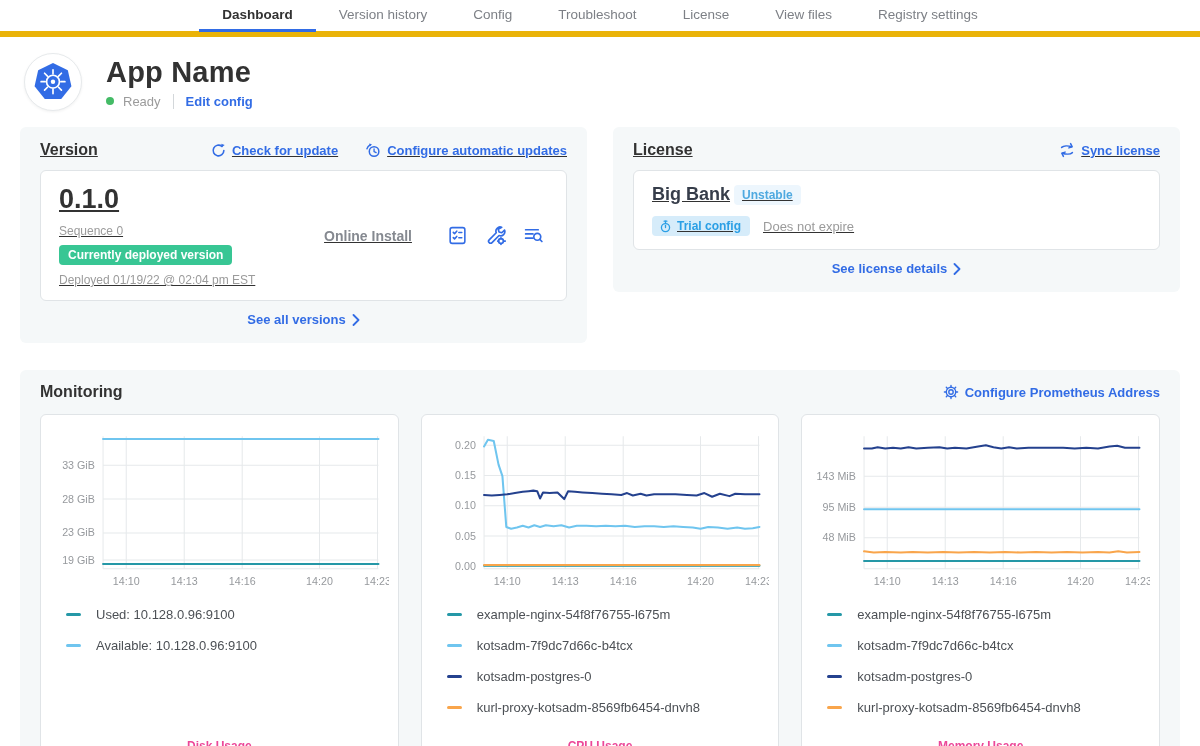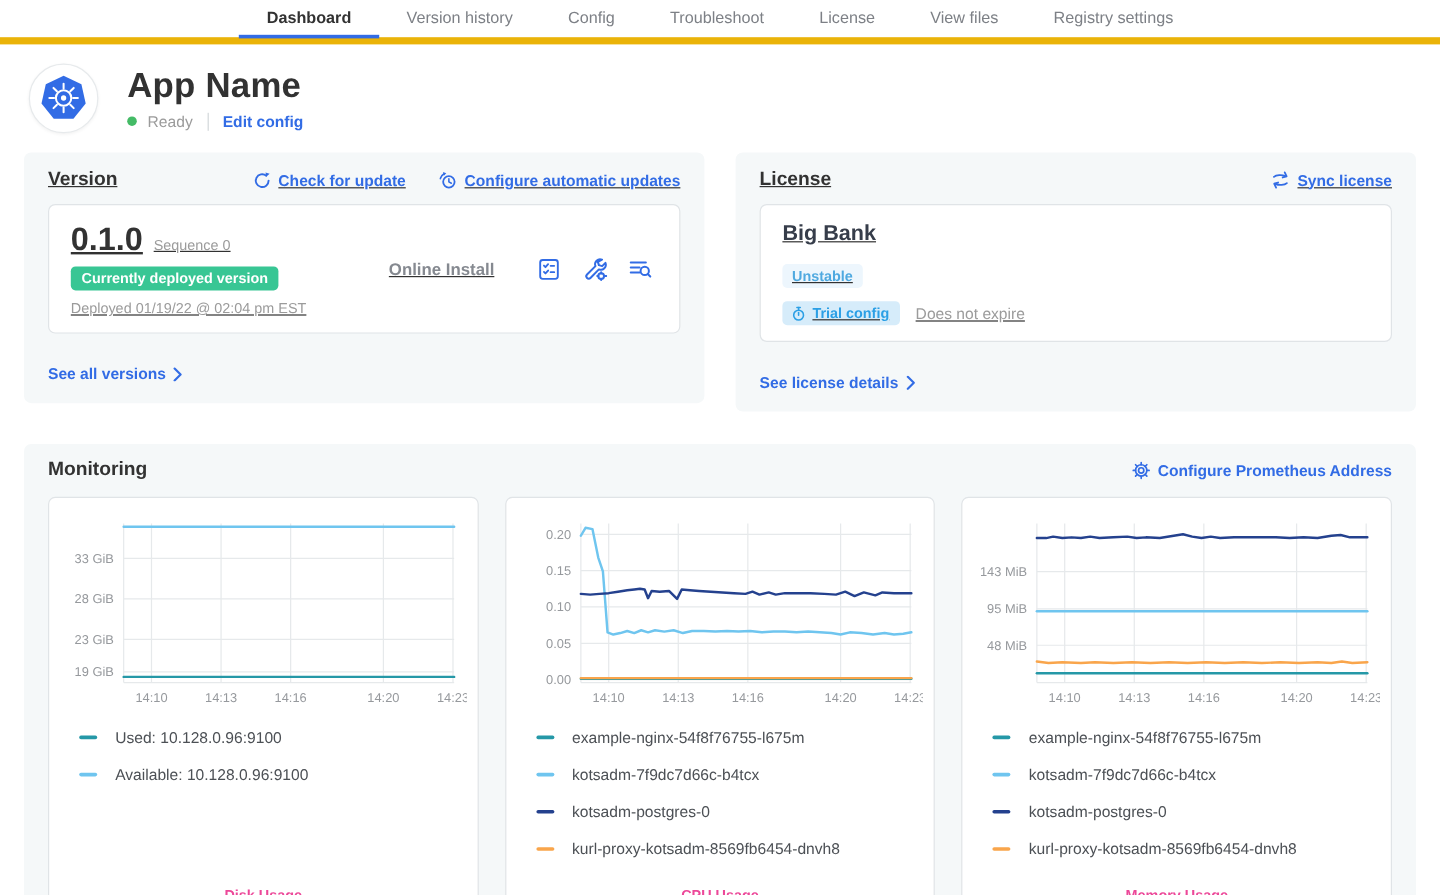--- a/index.html
+++ b/index.html
@@ -31,32 +31,32 @@
   .cards-row { display:flex; gap:26px; margin:10px 20px 0; align-items:flex-start; }
   .panel { background:#f5f8f9; border-radius:6px; padding:14px 20px 15px; flex:1;text-decoration:underline; }
   .panel-head { display:flex; justify-content:space-between; align-items:center; }
   .panel-title { font-size:16px; font-weight:bold; }
   .head-links { display:flex; gap:28px; }
 
   .inner-card { background:#fff; border:1px solid #e0e4e7; border-radius:6px;
     padding:13px 18px; margin-top:11px; }
   .version-inner { display:flex; align-items:center; }
   .ver-left { min-width:230px; }
-  .ver-line { display:flex; align-items:baseline; gap:9px; }
+  .ver-line { display:flex; align-items:baseline; gap:9px;flex-direction:column; }
   .ver-number { font-size:27px; font-weight:bold; }
   .ver-seq { font-size:12px; color:#9b9b9b; }
   .badge-green { display:inline-block; margin-top:7px; background:#38c694; color:#fff;
     font-size:12px; font-weight:bold; padding:3px 9px; border-radius:4px; }
   .deployed-at { margin-top:8px; font-size:12px; color:#9b9b9b; }
   .install-type { flex:1; text-align:center; font-size:14px; font-weight:bold; color:#858990; }
   .ver-icons { display:flex; gap:17px; align-items:center; padding-right:4px; }
   .icon-btn { cursor:pointer; display:inline-flex; }
-  .see-link { margin-top:25px; }
-
-  .lic-row1 { display:flex; align-items:flex-start; gap:15px;flex-direction:column; }
+  .see-link { margin-top:9px;text-align:center; }
+
+  .lic-row1 { display:flex; align-items:center; gap:4px; }
   .lic-name { font-size:18px; font-weight:bold; color:#363d4a; }
   .badge-channel { background:#edf6fd; color:#4fa9e0; font-size:12px; font-weight:bold;
     padding:3px 8px; border-radius:4px; }
   .lic-row2 { display:flex; align-items:center; gap:13px; margin-top:11px; }
   .badge-trial { background:#d6ecfa; color:#2b9fe5; font-size:12px; font-weight:bold;
     padding:3px 9px 3px 7px; border-radius:4px; display:inline-flex; align-items:center; gap:5px; }
   .lic-expiry { font-size:13px; color:#9b9b9b; }
 
   
   .monitoring { margin:27px 20px 10px; background:#f5f8f9; border-radius:6px; padding:13px 20px 20px; }

